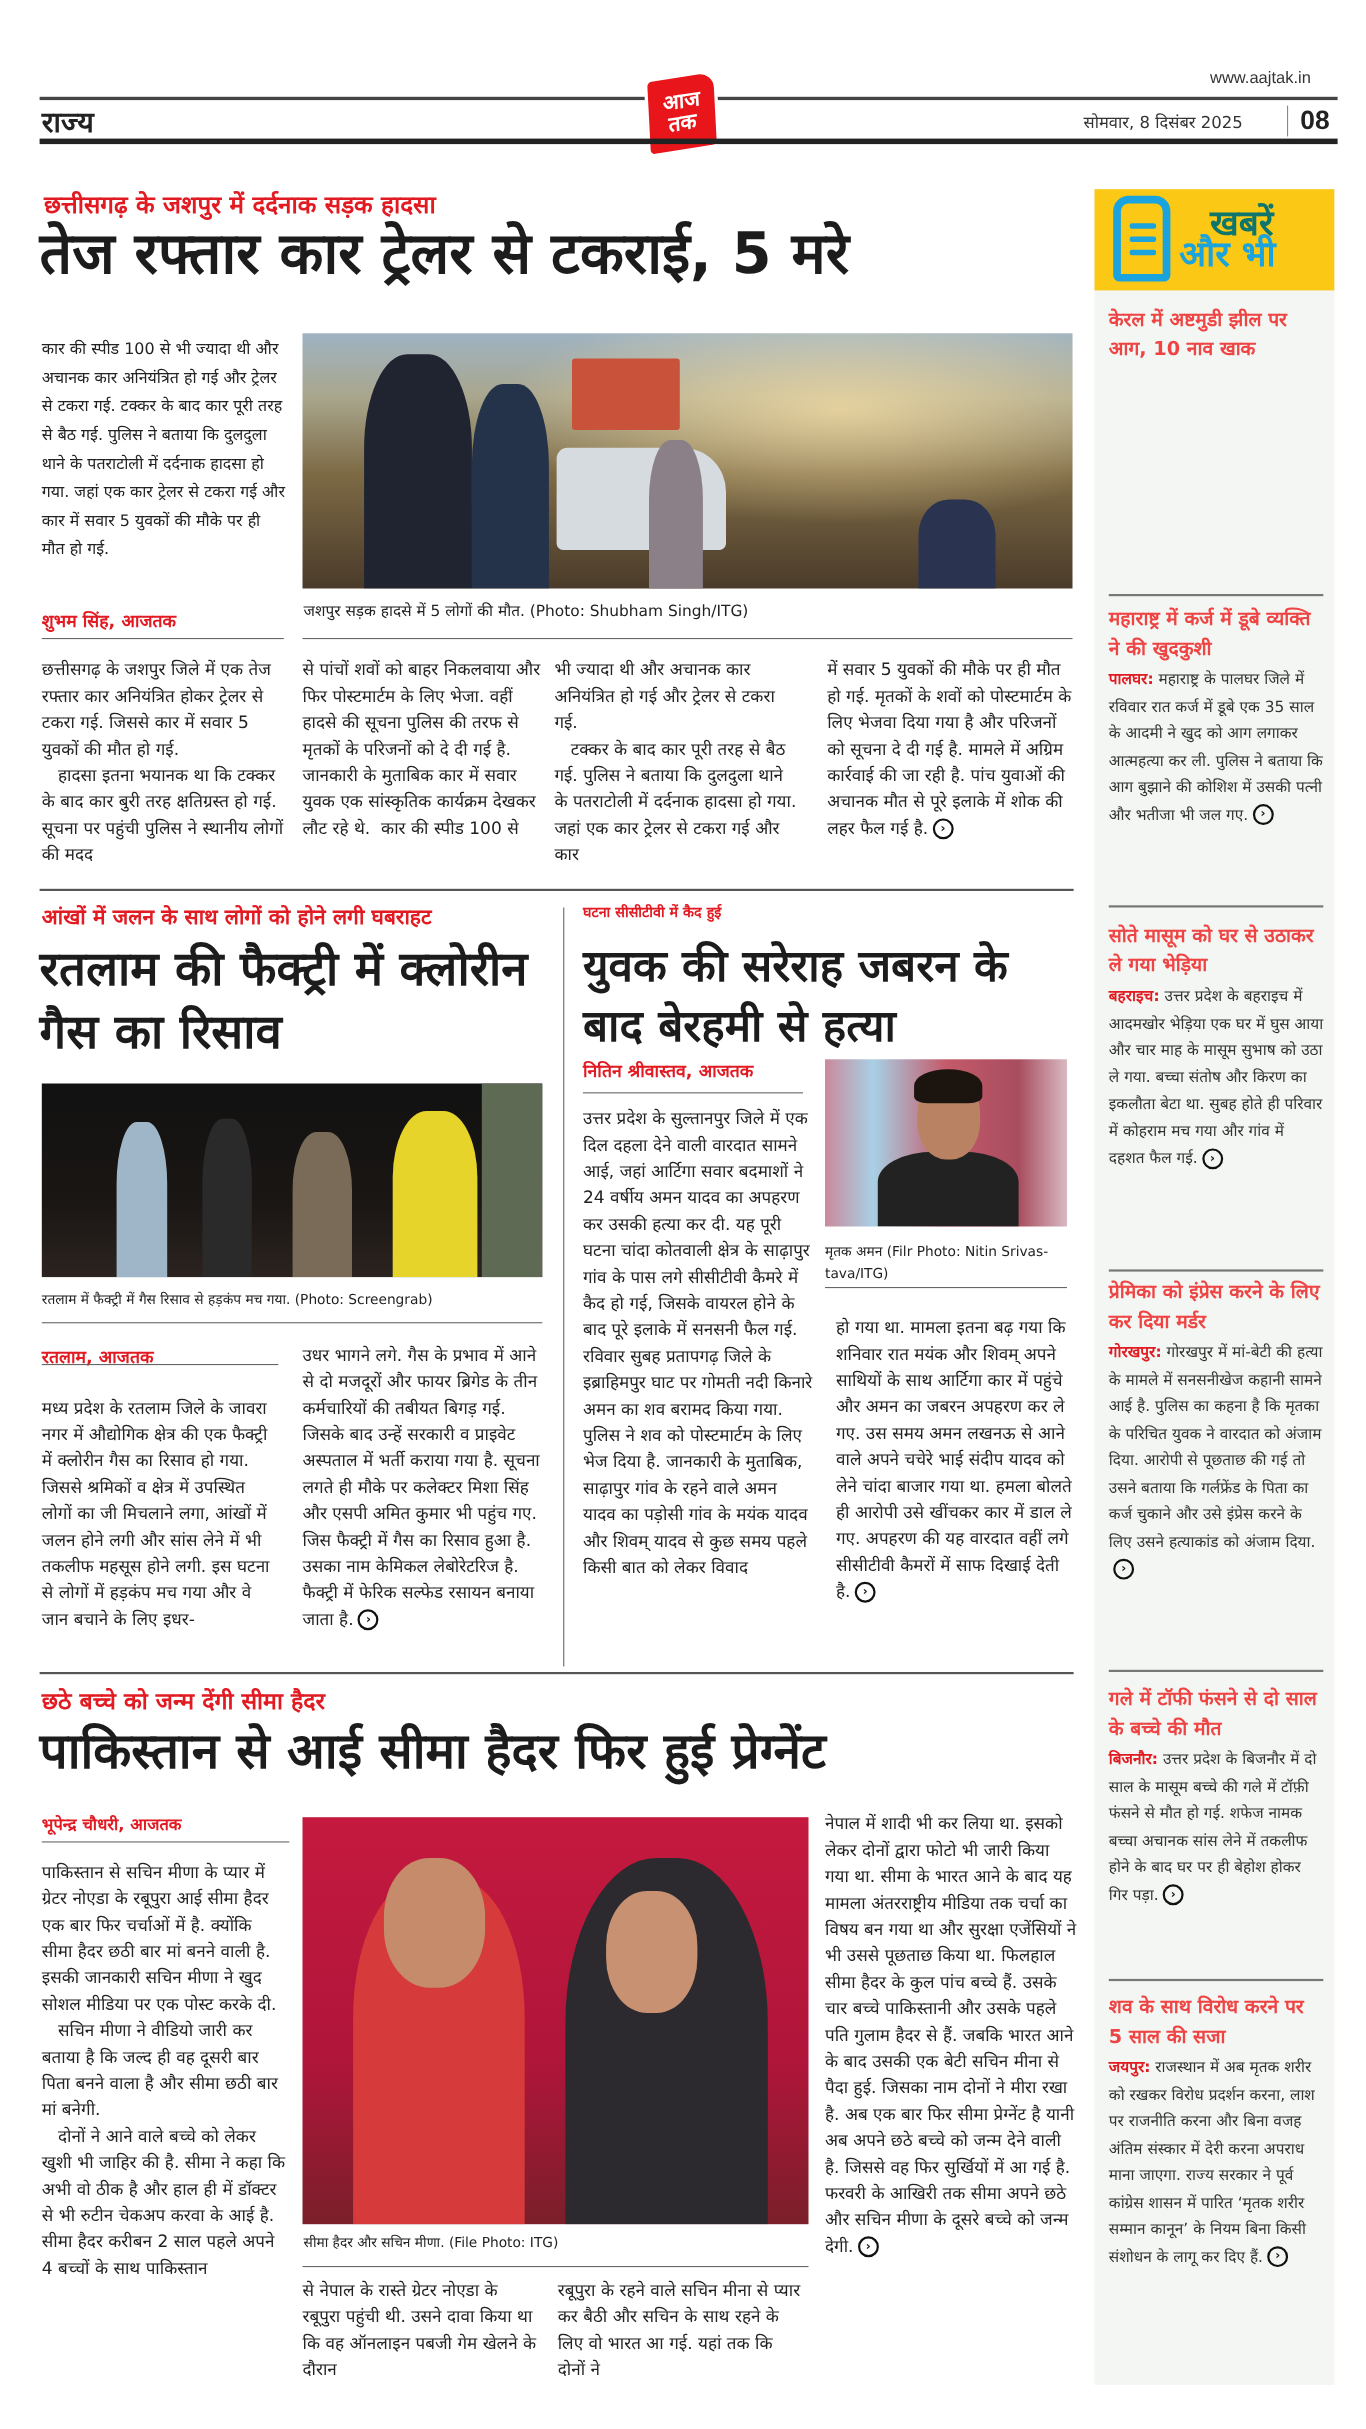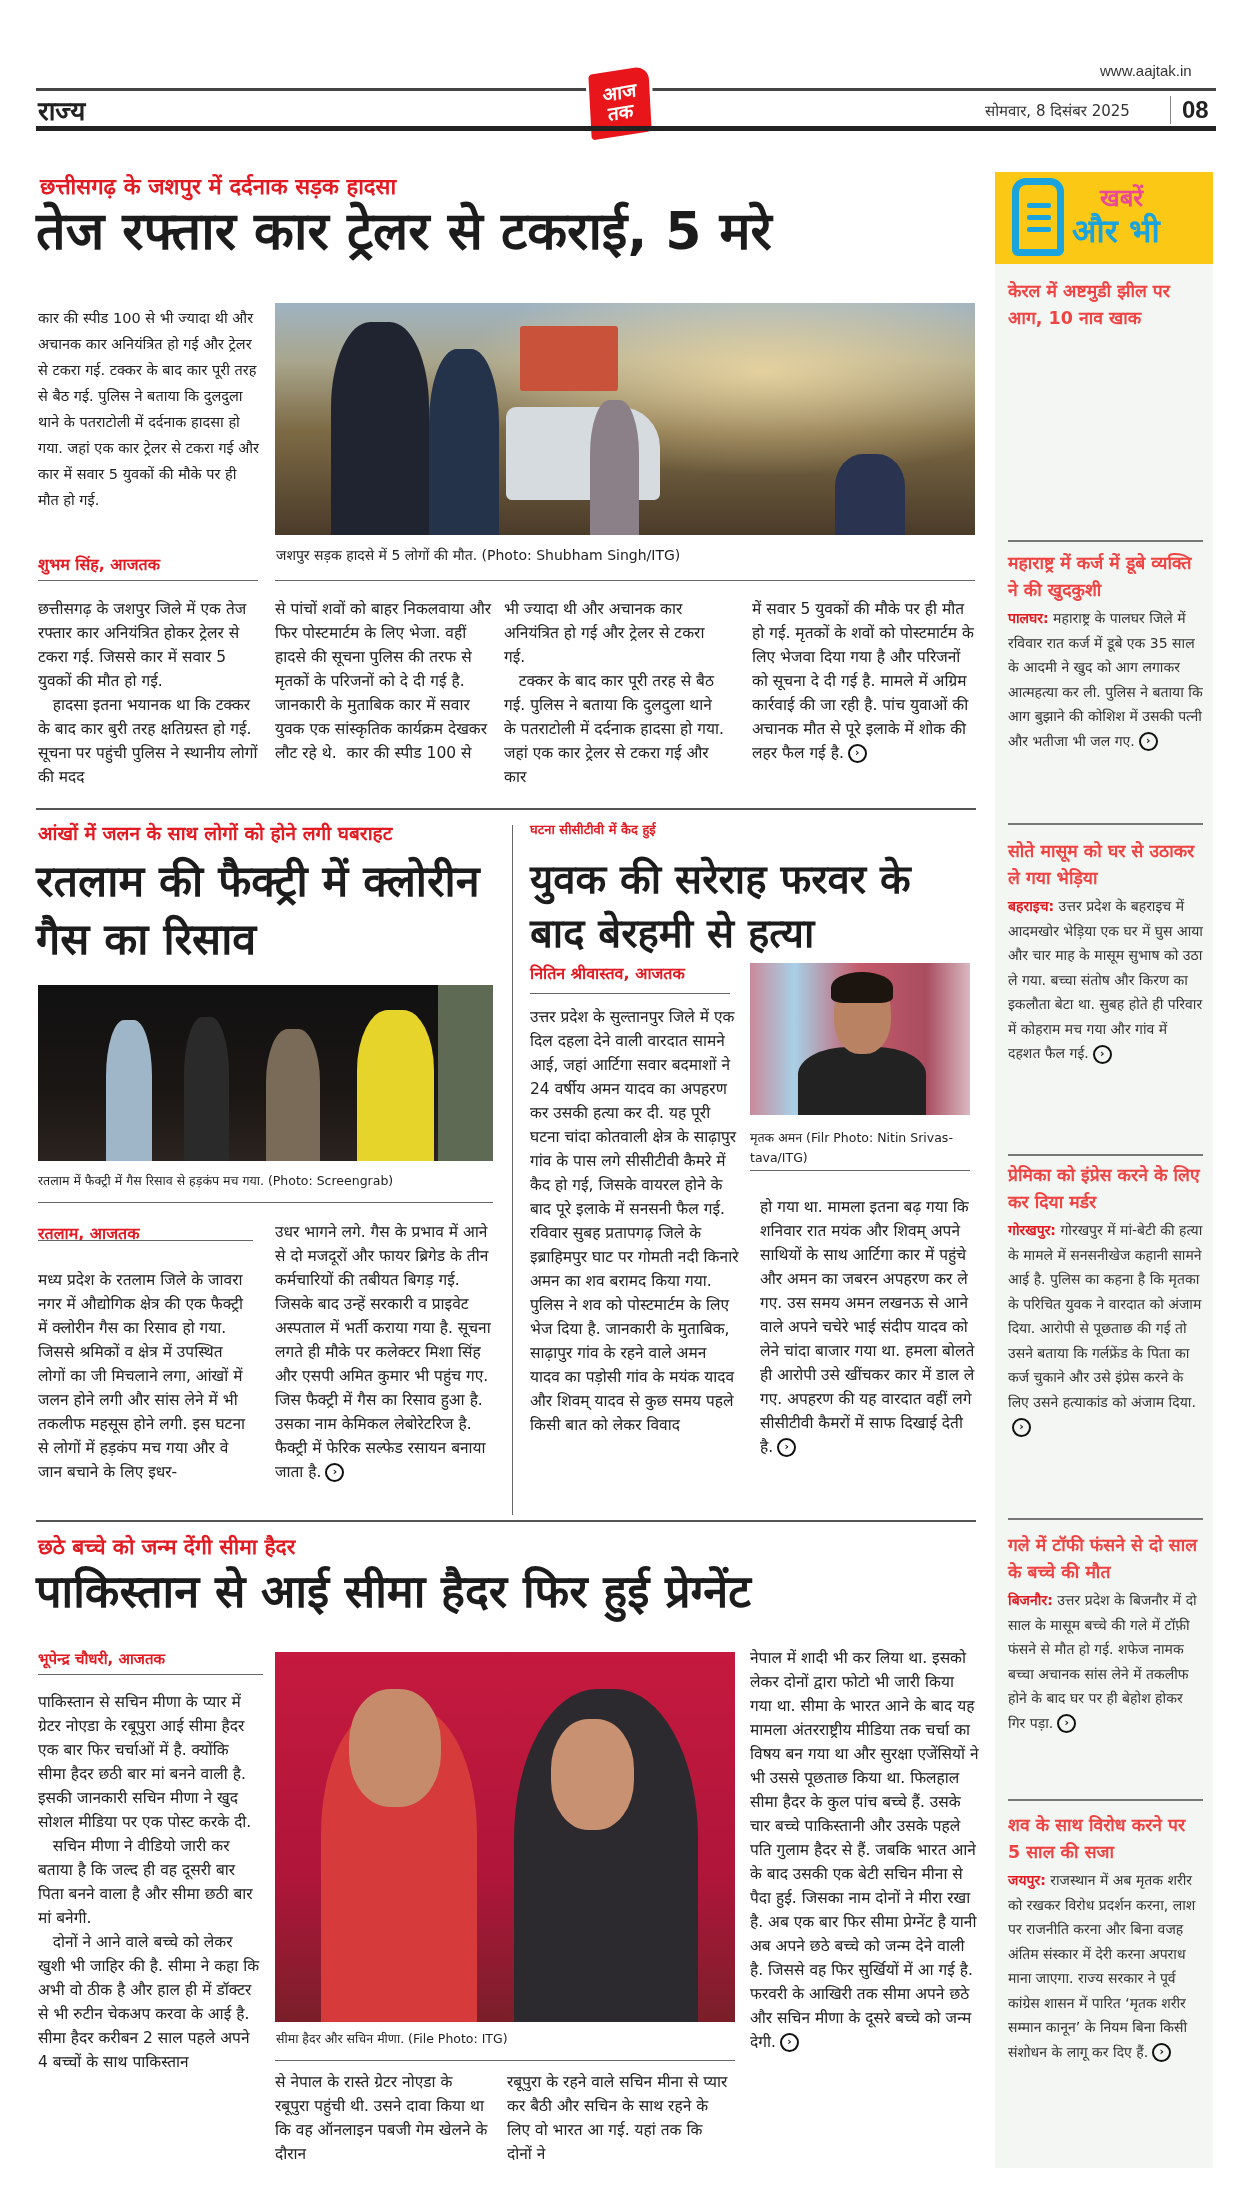--- a/index.html
+++ b/index.html
@@ -53,21 +53,21 @@
     .photo-seema .s1 { position:absolute; left:10%; top:15%; width:34%; height:85%; background:#d63a3a; border-radius:40% 40% 0 0; }
     .photo-seema .s1h { position:absolute; left:16%; top:10%; width:20%; height:32%; background:#c58b6a; border-radius:45%; }
     .photo-seema .s2 { position:absolute; left:52%; top:10%; width:40%; height:90%; background:#2c2a2e; border-radius:45% 45% 0 0; }
     .photo-seema .s2h { position:absolute; left:60%; top:18%; width:18%; height:30%; background:#c89172; border-radius:45%; }
 
     
     .sidebar { left: 995px; top: 172px; width: 218px; height: 1996px; background: #f3f6f2; }
     .sb-banner { left: 995px; top: 172px; width: 218px; height: 92px; background: #fbc815; }
     .sb-icon { left: 1012px; top: 178px; width: 52px; height: 78px; border: 7px solid #1aa3dc; border-radius: 14px 14px 6px 6px; }
     .sb-icon .l { position:absolute; left:8px; width:24px; height:5px; background:#1aa3dc; border-radius:2px; }
-    .sb-title1 { left: 1100px; top: 180px; font-size: 24px; color: #ec4899; font-weight: bold; font-family: Liberation Sans, sans-serif; }
+    .sb-title1 { left: 1100px; top: 180px; font-size: 32px; color: #0f766e; font-weight: bold; font-family: Liberation Sans, sans-serif; }
     .sb-title2 { left: 1072px; top: 208px; font-size: 32px; color: #1aa3dc; font-weight: bold; font-family: "DejaVu Serif", serif; }
     .sb-item { left: 1008px; width: 195px; }
     .sb-head { font-size: 17.5px; font-weight: bold; line-height: 27px; color: #ef4444; }
     .sb-body { font-size: 14px; line-height: 24.5px; color: #333; margin-top: 2px; }
     .sb-place { color: #e21b23; font-weight: bold; }
     .sb-hr { left: 1008px; width: 195px; height: 2px; background: #777; }
   </style>
 </head>
 <body>
 
@@ -119,21 +119,21 @@
 <div class="abs caption" style="left:38px; top:1172px; font-size:12.5px;">रतलाम में फैक्ट्री में गैस रिसाव से हड़कंप मच गया. (Photo: Screengrab)</div>
 <div class="abs hr-thin" style="left:38px; top:1202px; width:455px;"></div>
 <div class="abs byline" style="left:38px; top:1222px;">रतलाम, आजतक</div>
 <div class="abs hr-thin" style="left:38px; top:1240px; width:215px;"></div>
 <div class="abs body-text" style="left:38px; top:1268px; width:215px;">मध्य प्रदेश के रतलाम जिले के जावरा नगर में औद्योगिक क्षेत्र की एक फैक्ट्री में क्लोरीन गैस का रिसाव हो गया. जिससे श्रमिकों व क्षेत्र में उपस्थित लोगों का जी मिचलाने लगा, आंखों में जलन होने लगी और सांस लेने में भी तकलीफ महसूस होने लगी. इस घटना से लोगों में हड़कंप मच गया और वे जान बचाने के लिए इधर-</div>
 <div class="abs body-text" style="left:275px; top:1220px; width:222px;"><span>उधर भागने लगे. गैस के प्रभाव में आने से दो मजदूरों और फायर ब्रिगेड के तीन कर्मचारियों की तबीयत बिगड़ गई. जिसके बाद उन्हें सरकारी व प्राइवेट अस्पताल में भर्ती कराया गया है. सूचना लगते ही मौके पर कलेक्टर मिशा सिंह और एसपी अमित कुमार भी पहुंच गए. जिस फैक्ट्री में गैस का रिसाव हुआ है. उसका नाम केमिकल लेबोरेटरिज है. फैक्ट्री में फेरिक सल्फेड रसायन बनाया जाता है.</span><span class="more">›</span></div>
 
 <div class="abs vr" style="left:512px; top:825px; height:690px;"></div>
 
 <div class="abs kicker" style="left:530px; top:820px; font-size:13px;">घटना सीसीटीवी में कैद हुई</div>
-<div class="abs headline" style="left:530px; top:852px; width:440px; font-size:40px; line-height:54px;">युवक की सरेराह फरवर के बाद बेरहमी से हत्या</div>
+<div class="abs headline" style="left:530px; top:852px; width:440px; font-size:40px; line-height:54px;">युवक की सरेराह जबरन के बाद बेरहमी से हत्या</div>
 <div class="abs byline" style="left:530px; top:962px;">नितिन श्रीवास्तव, आजतक</div>
 <div class="abs hr-thin" style="left:530px; top:993px; width:200px;"></div>
 <div class="abs photo photo-man" style="left:750px; top:963px; width:220px; height:152px;">
   <div class="body"></div>
   <div class="head"></div>
   <div class="hair"></div>
 </div>
 <div class="abs caption" style="left:750px; top:1128px; width:220px; font-size:12.5px; line-height:20px;">मृतक अमन (Filr Photo: Nitin Srivas-tava/ITG)</div>
 <div class="abs hr-thin" style="left:750px; top:1170px; width:220px;"></div>
 <div class="abs body-text" style="left:530px; top:1005px; width:210px;">उत्तर प्रदेश के सुल्तानपुर जिले में एक दिल दहला देने वाली वारदात सामने आई, जहां आर्टिगा सवार बदमाशों ने 24 वर्षीय अमन यादव का अपहरण कर उसकी हत्या कर दी. यह पूरी घटना चांदा कोतवाली क्षेत्र के साढ़ापुर गांव के पास लगे सीसीटीवी कैमरे में कैद हो गई, जिसके वायरल होने के बाद पूरे इलाके में सनसनी फैल गई. रविवार सुबह प्रतापगढ़ जिले के इब्राहिमपुर घाट पर गोमती नदी किनारे अमन का शव बरामद किया गया. पुलिस ने शव को पोस्टमार्टम के लिए भेज दिया है. जानकारी के मुताबिक, साढ़ापुर गांव के रहने वाले अमन यादव का पड़ोसी गांव के मयंक यादव और शिवम् यादव से कुछ समय पहले किसी बात को लेकर विवाद</div>

